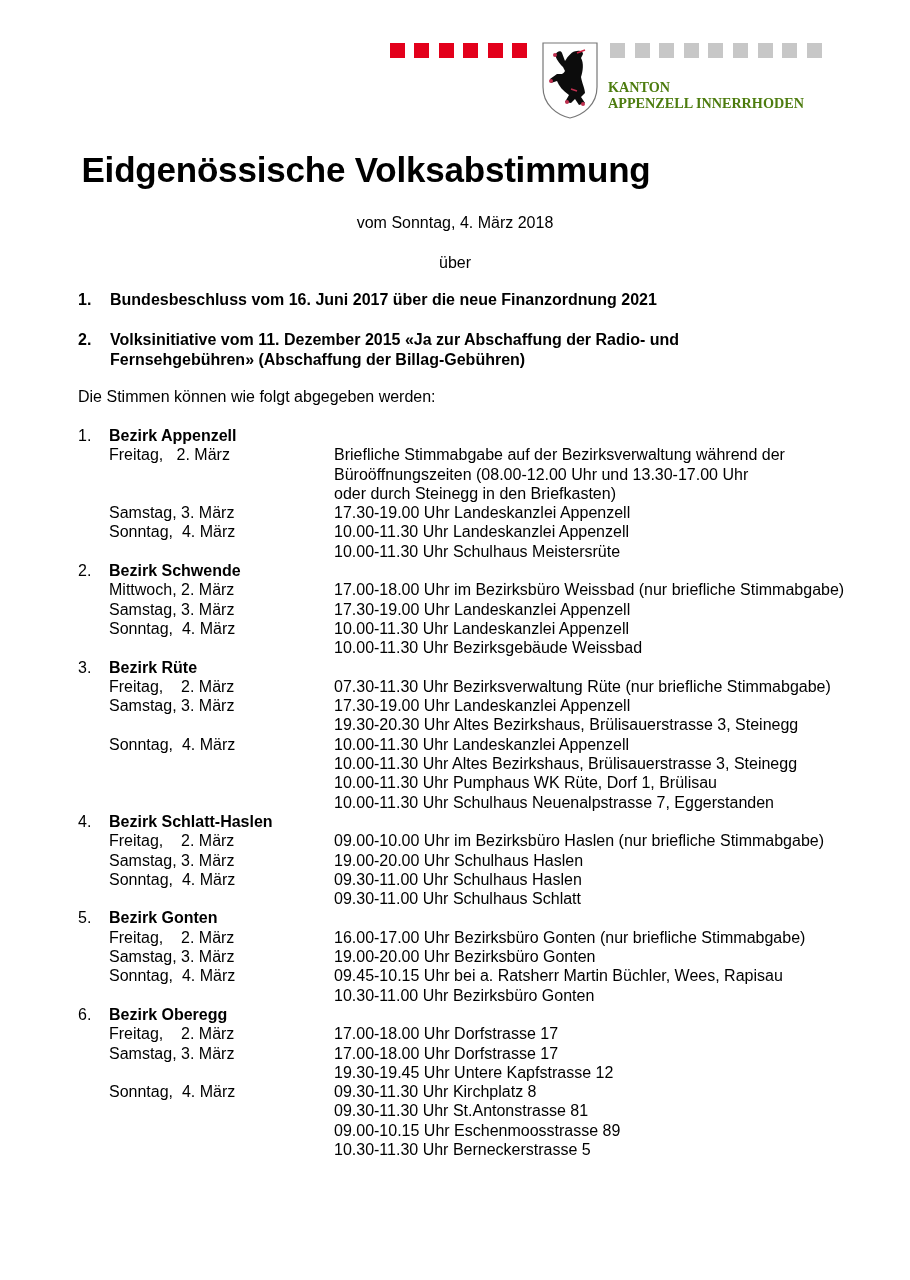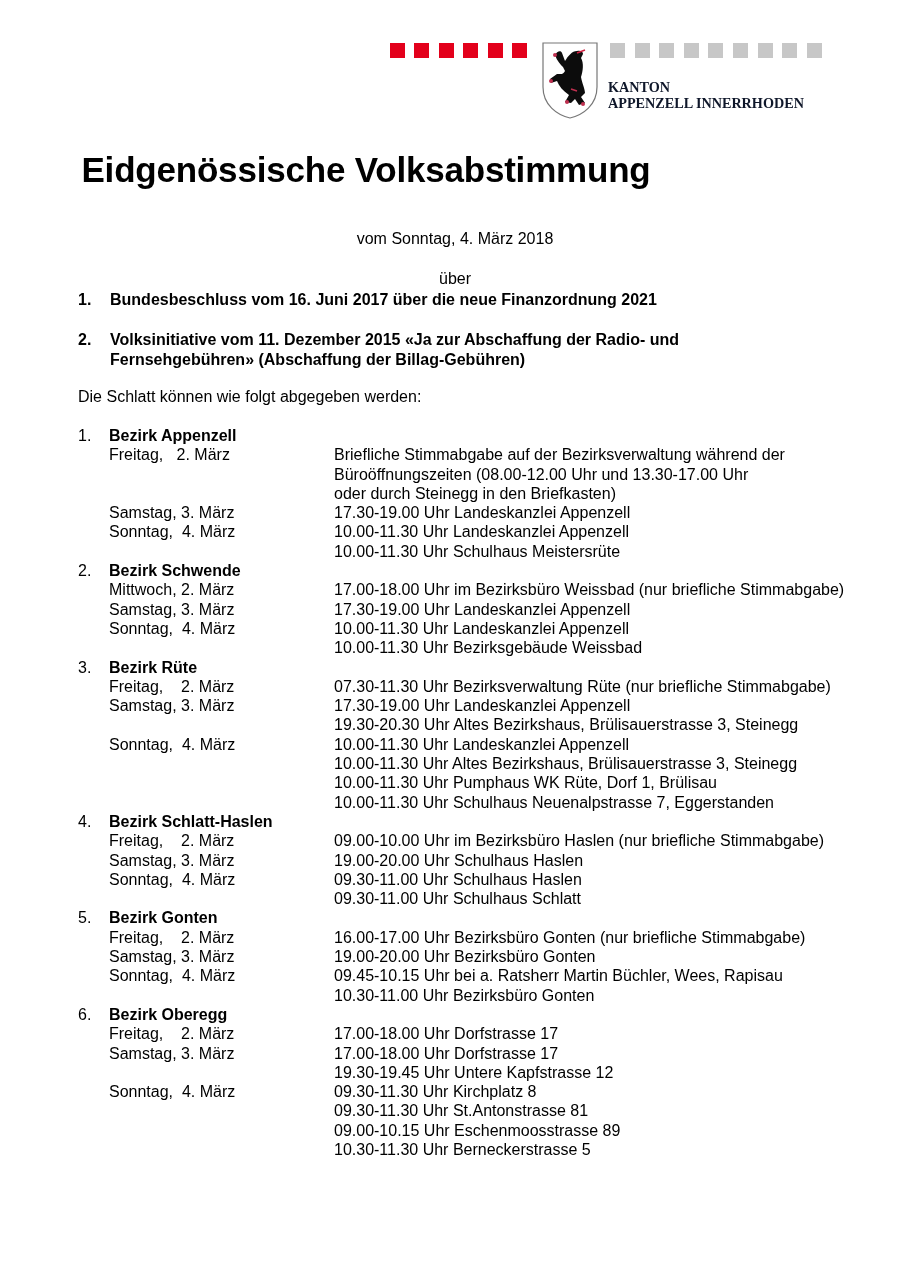--- a/index.html
+++ b/index.html
@@ -4,24 +4,24 @@
   <style>
     html, body { margin: 0; padding: 0; background: #ffffff; }
     body { width: 910px; height: 1280px; position: relative; overflow: hidden;
       font-family: "Liberation Sans", sans-serif; color: #000; }
     .header { position: absolute; left: 0; top: 0; width: 910px; height: 130px; }
     .sq { position: absolute; top: 43px; width: 15px; height: 15px; }
     .sq.red { background: #e3001b; }
     .sq.grey { background: #c7c7c7; }
     .crest { position: absolute; left: 541px; top: 41px; width: 58px; height: 78px; }
     .kanton { position: absolute; left: 608px; top: 79px; font-family: "Liberation Serif", serif;
-      font-weight: bold; font-size: 14.2px; line-height: 16px; letter-spacing: 0px; color: #0f172a; }
+      font-weight: bold; font-size: 14.2px; line-height: 16px; letter-spacing: 0px; color: #4d7c0f; }
     .title { position: absolute; left: 0; width: 732px; top: 150px; text-align: center;
       font-weight: bold; font-size: 35px; letter-spacing: -0.2px; }
-    .sub { position: absolute; left: 0; width: 910px; text-align: center; font-size: 16px; margin-top: 16px; }
+    .sub { position: absolute; left: 0; width: 910px; text-align: center; font-size: 16px; }
     .items { position: absolute; left: 78px; top: 290px; width: 780px; font-weight: bold; font-size: 16px; line-height: 20px; }
     .item { position: relative; padding-left: 32px; margin-bottom: 20px; }
     .item .num { position: absolute; left: 0; top: 0; }
     .intro { position: absolute; left: 78px; top: 388px; font-size: 16px; }
     .districts { position: absolute; left: 78px; top: 426px; width: 800px; font-size: 16px; line-height: 19.3px; }
     .district-head { position: relative; padding-left: 31px; font-weight: bold; }
     .district-head .num { position: absolute; left: 0; top: 0; font-weight: normal; }
     .row { position: relative; padding-left: 214px; }
     .row .day { position: absolute; left: 31px; top: 0; white-space: pre; }
     .row .text { white-space: pre; margin-left: 42px; }
@@ -74,21 +74,21 @@
       <span class="num">1.</span>
       <div>Bundesbeschluss vom 16. Juni 2017 über die neue Finanzordnung 2021</div>
     </div>
     <div class="item">
       <span class="num">2.</span>
       <div>Volksinitiative vom 11. Dezember 2015 «Ja zur Abschaffung der Radio- und</div>
       <div>Fernsehgebühren» (Abschaffung der Billag-Gebühren)</div>
     </div>
   </div>
 
-<div class="intro">Die Schlatt können wie folgt abgegeben werden:</div>
+<div class="intro">Die Stimmen können wie folgt abgegeben werden:</div>
 
 <div class="districts" id="districts">
     <div>
       <div class="district-head"><span class="num">1.</span><span>Bezirk Appenzell</span></div>
       <div class="row"><span class="day">Freitag,   2. März</span><span class="text">Briefliche Stimmabgabe auf der Bezirksverwaltung während der</span></div>
       <div class="row"><span class="day"></span><span class="text">Büroöffnungszeiten (08.00-12.00 Uhr und 13.30-17.00 Uhr</span></div>
       <div class="row"><span class="day"></span><span class="text">oder durch Steinegg in den Briefkasten)</span></div>
       <div class="row"><span class="day">Samstag, 3. März</span><span class="text">17.30-19.00 Uhr Landeskanzlei Appenzell</span></div>
       <div class="row"><span class="day">Sonntag,  4. März</span><span class="text">10.00-11.30 Uhr Landeskanzlei Appenzell</span></div>
       <div class="row"><span class="day"></span><span class="text">10.00-11.30 Uhr Schulhaus Meistersrüte</span></div>

